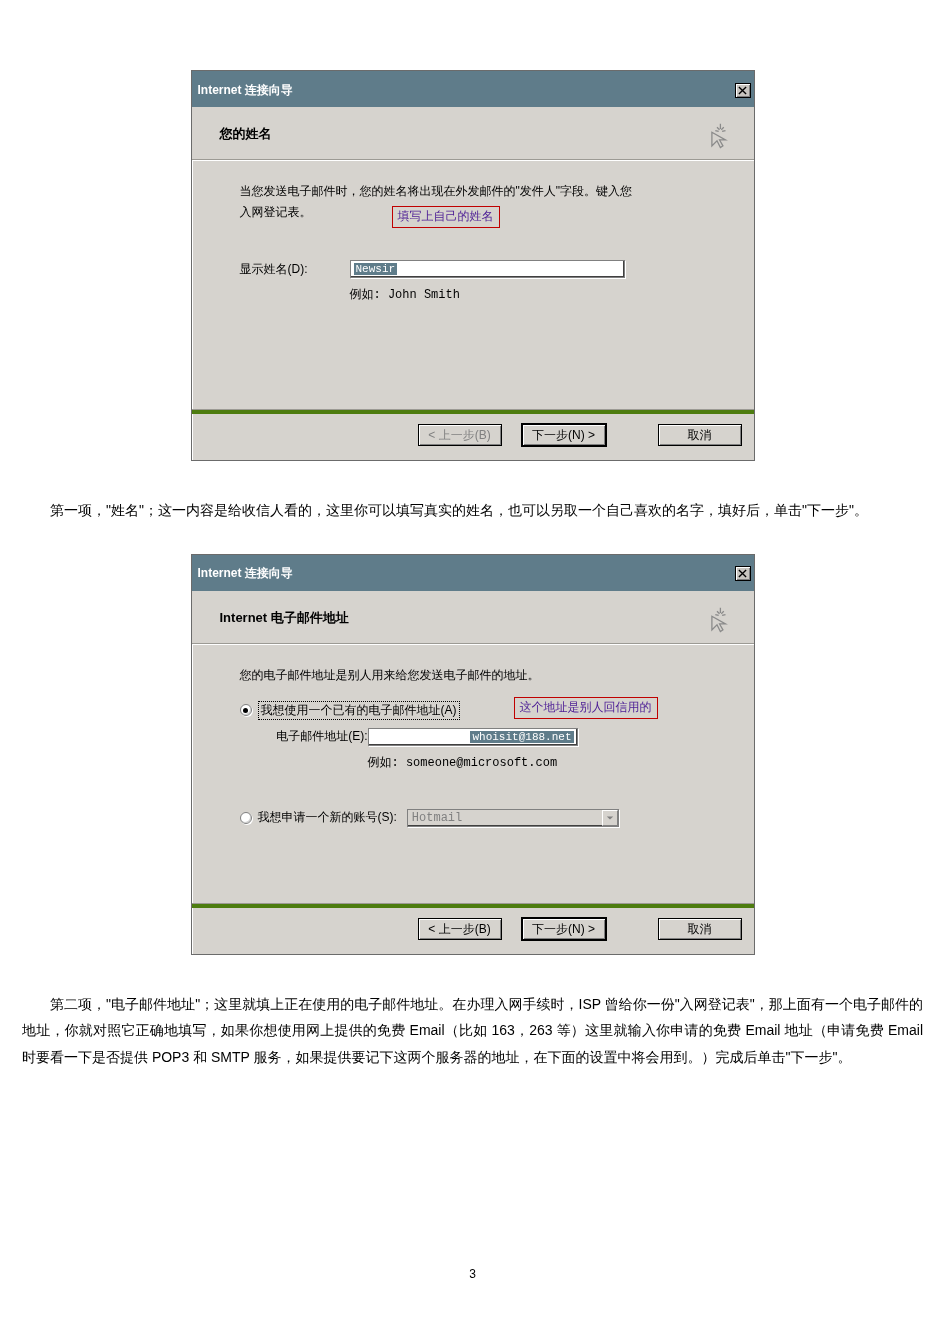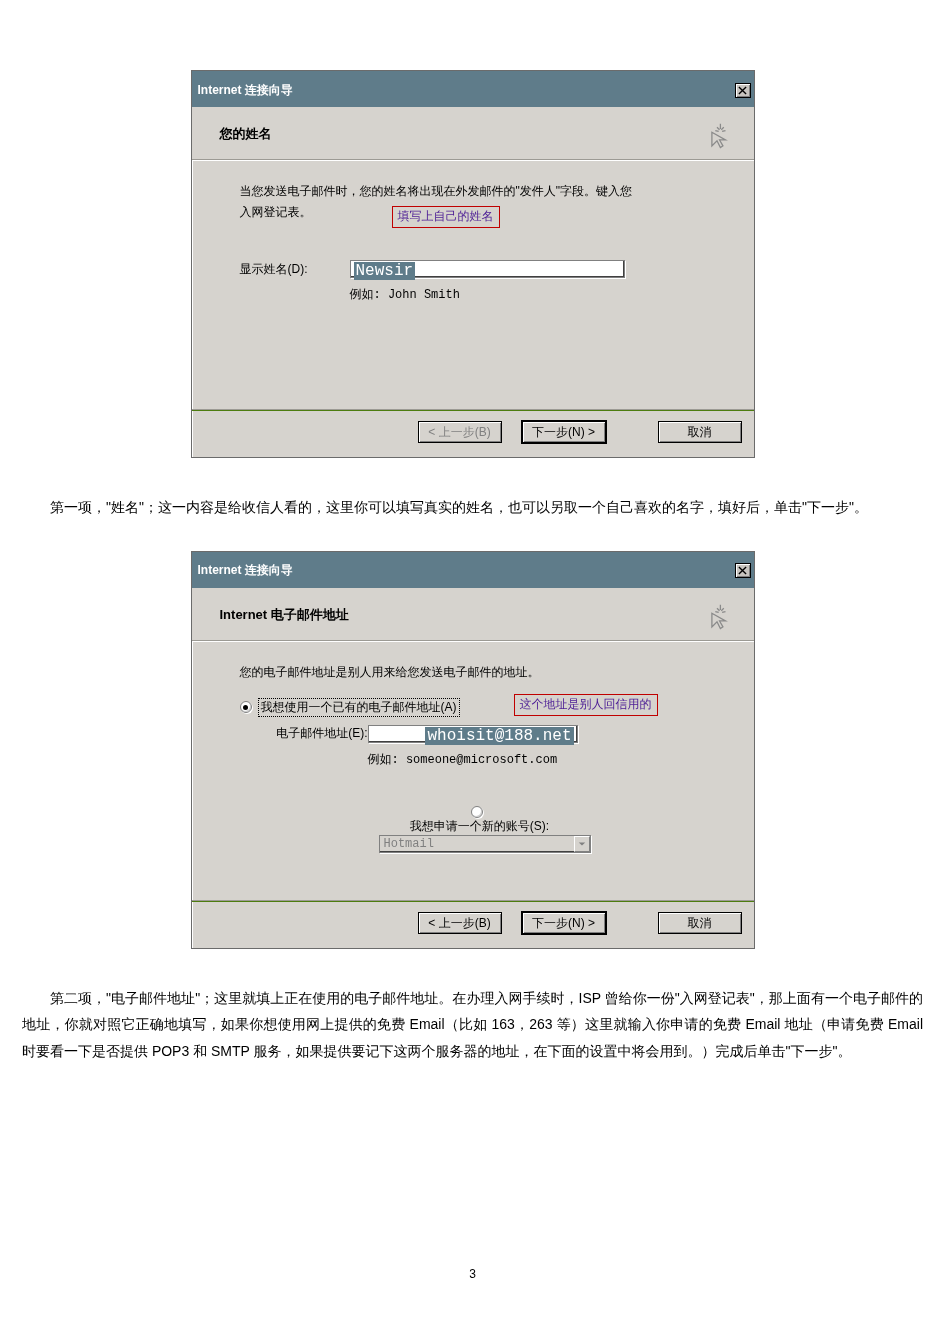--- a/index.html
+++ b/index.html
@@ -115,21 +115,21 @@
     font-family: "Courier New", monospace;
     font-size: 12px;
     padding: 1px 3px;
     color: #000;
   }
   .selected-text {
     background: #5f7c8a;
     color: #fff;
     padding: 0 2px;
     font-family: "Courier New", monospace;
-    font-size: 16px;
+    font-size: 11px;
   }
 
   .example {
     margin-left: 110px;
     margin-top: 8px;
     font-family: "Courier New", "SimSun", monospace;
     font-size: 12px;
     color: #000;
   }
 
@@ -183,21 +183,21 @@
     border-right-color:#808080;
     border-bottom-color:#808080;
     display:flex;
     align-items:center;
     justify-content:center;
   }
   .dropdown-btn svg { width:8px; height:8px; }
 
   
   .btn-bar {
-    border-top: 1px solid #4d7c0f;
+    border-top: 4px solid #4d7c0f;
     box-shadow: 0 -1px 0 #9c9a94;
     padding: 10px 12px 14px 0;
     display: flex;
     justify-content: flex-end;
     gap: 20px;
   }
   .win-btn {
     height: 22px;
     min-width: 84px;
     background: #d6d3ce;
@@ -313,21 +313,21 @@
       <span class="hint-red" style="top:53px; left:322px;">这个地址是别人回信用的</span>
 
       <div class="form-row" style="margin-top:6px; margin-left:18px;text-align:right;">
         <span class="form-label">电子邮件地址(E):</span>
         <span class="text-input" style="width:210px;">
           <span class="selected-text">whoisit@188.net</span>
         </span>
       </div>
       <div class="example" style="margin-left:128px;">例如: someone@microsoft.com</div>
 
-      <div class="radio-line" style="margin-top:36px;flex-direction:column;">
+      <div class="radio-line" style="margin-top:36px;">
         <span class="radio-dot"></span>
         <span class="radio-label">我想申请一个新的账号(S):</span>
         <span class="dropdown">
           <span>Hotmail</span>
           <span class="dropdown-btn">
             <svg viewBox="0 0 10 10">
                 <path d="M1 3 L5 7 L9 3 Z" fill="#808080"></path>
               </svg>
           </span>
         </span>

